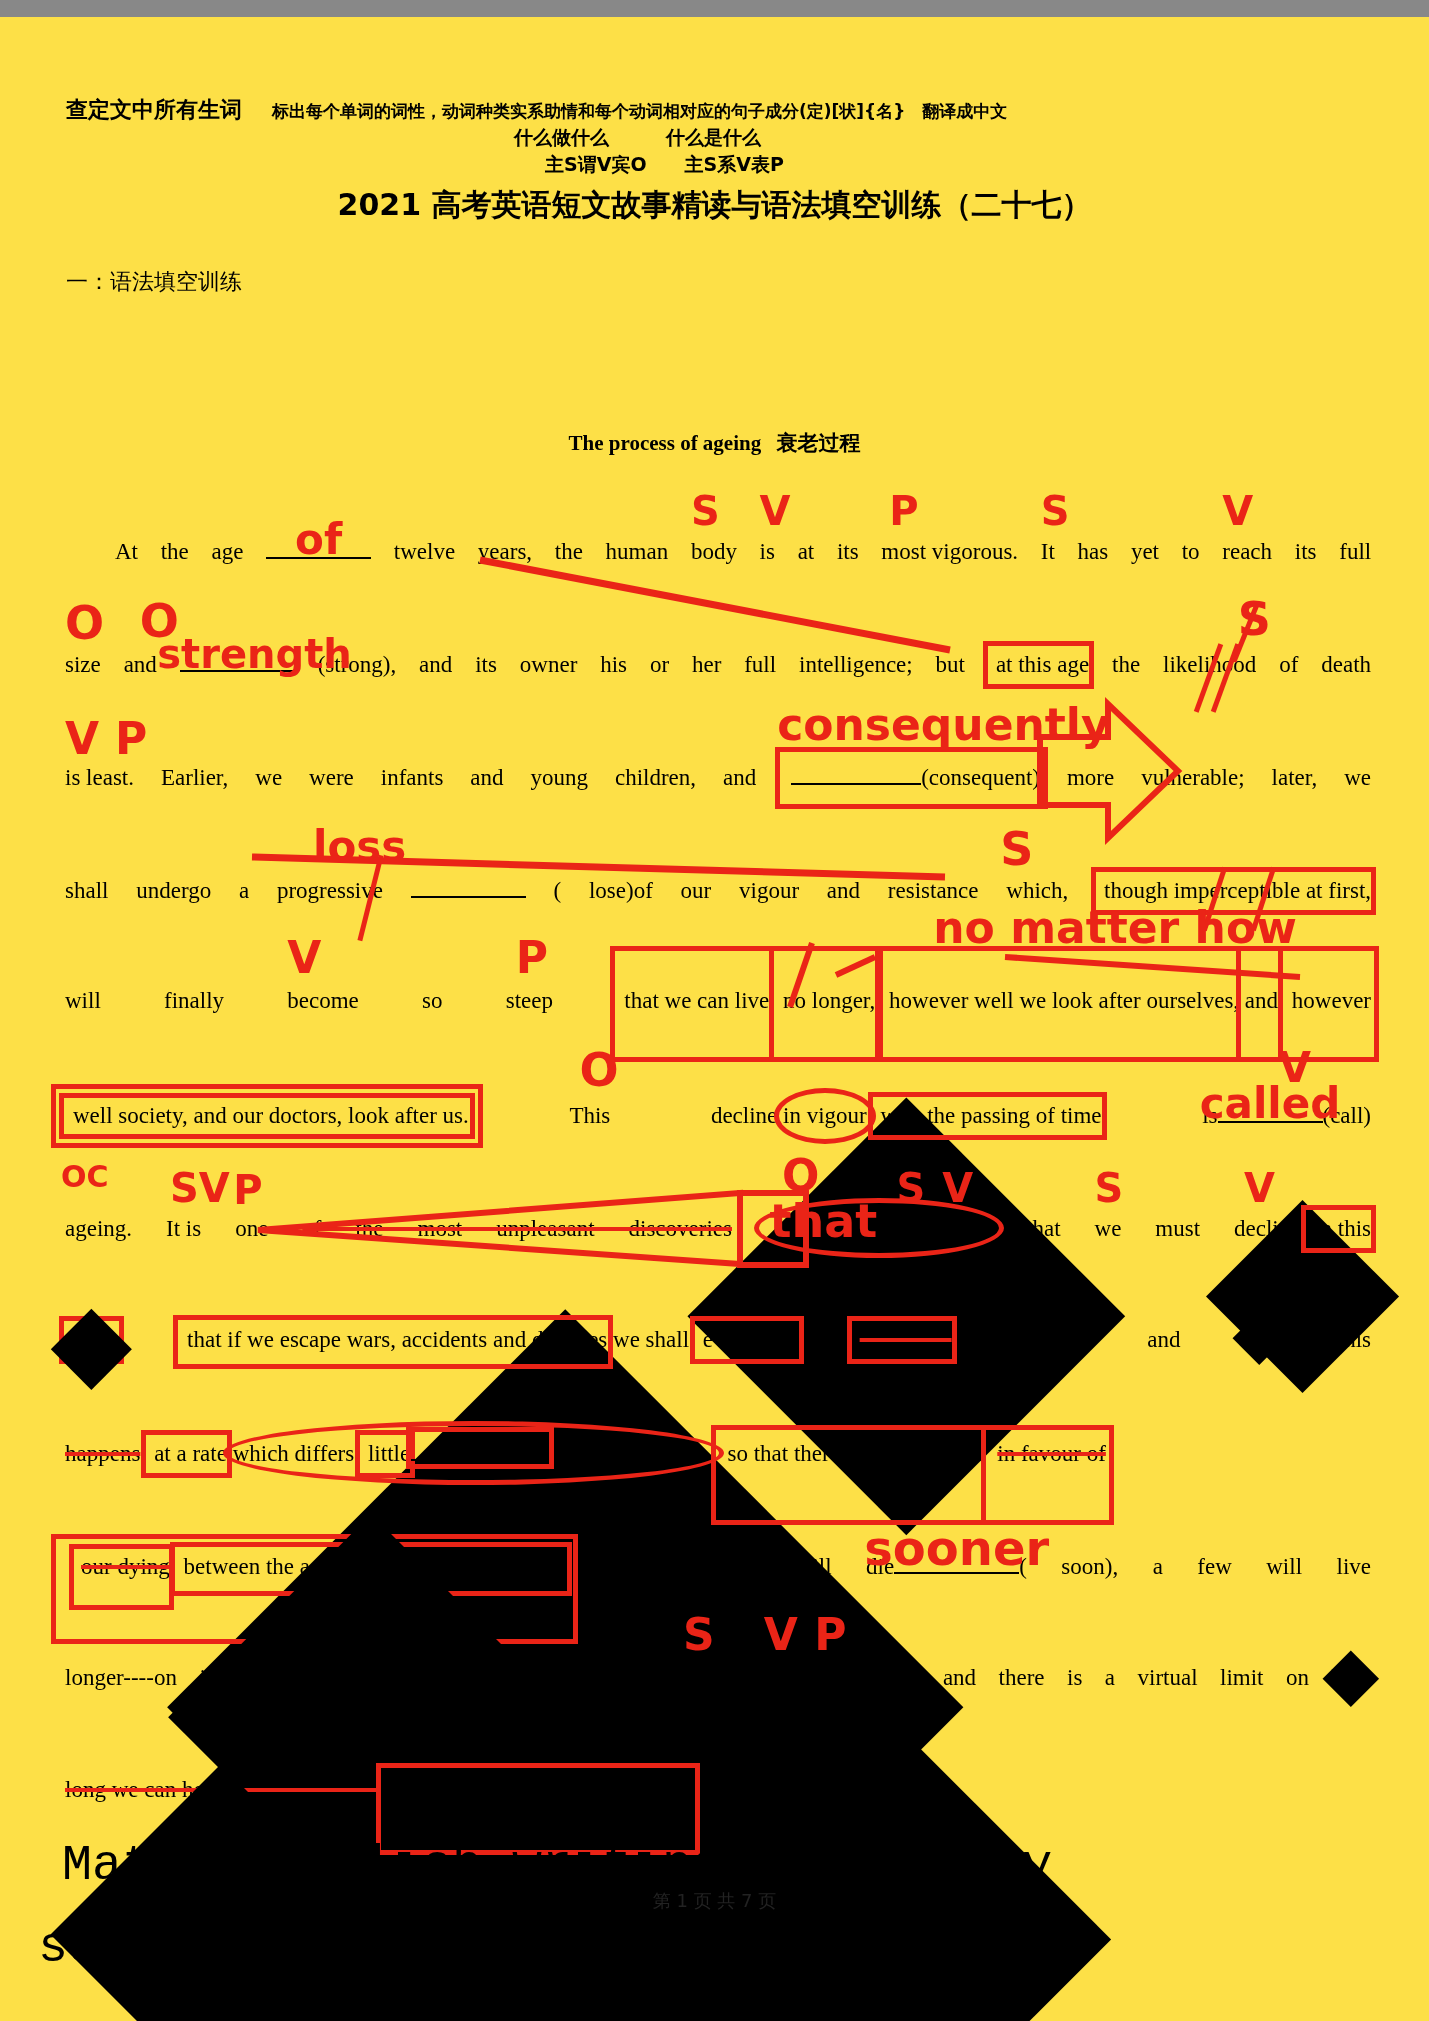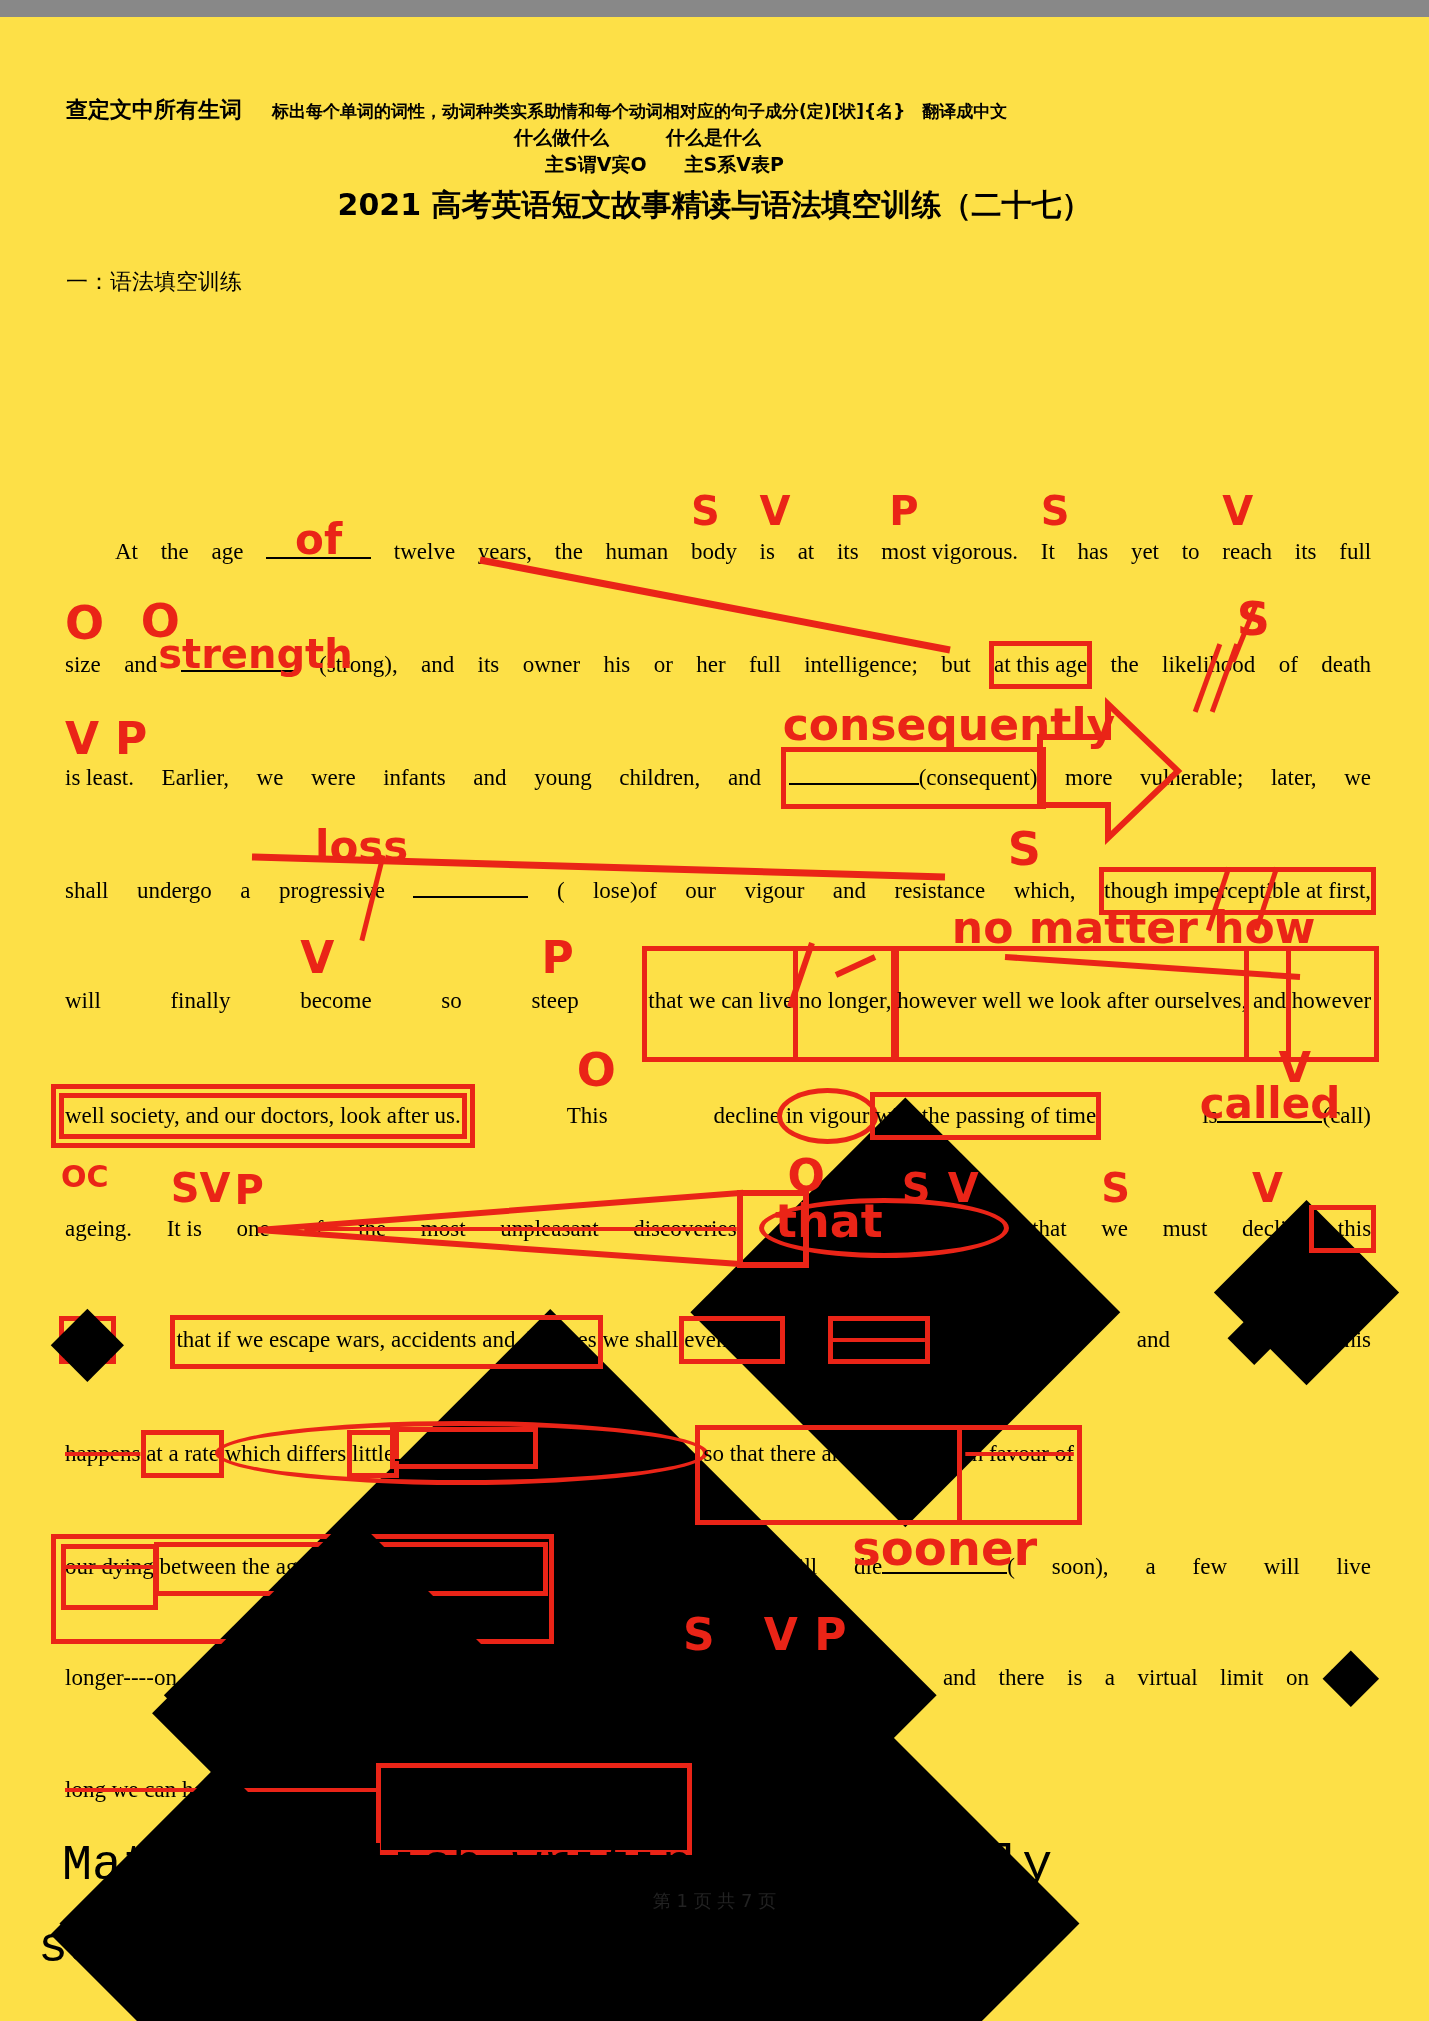--- a/index.html
+++ b/index.html
@@ -21,21 +21,21 @@
   .ptitle .en{ font-weight:bold; }
   .ptitle .zh{ font-weight:bold; font-family:"DejaVu Sans",sans-serif; margin-left:10px; }
 
   
   .pline{ position:absolute; left:65px; width:1306px; font-size:23px; line-height:30px;
           text-align:justify; text-align-last:justify; white-space:nowrap; }
   .pline.short{ text-align-last:left; }
   .indent{ padding-left:50px; }
 
   
-  .bx{ position:relative; display:inline-block; }
+  .bx{ position:relative; display:inline-block;padding-left:8px; }
   .bx::before{ content:""; position:absolute; inset:var(--bi,-9px -5px); border:5px solid var(--red); pointer-events:none; }
   .bx2::after{ content:""; position:absolute; inset:var(--bo,-18px -13px); border:5px solid var(--red); pointer-events:none; }
   .elp{ position:relative; display:inline-block; }
   .elp::before{ content:""; position:absolute; inset:var(--ei,-13px -9px); border:5px solid var(--red); border-radius:50%; pointer-events:none; }
   .dmd{ position:relative; display:inline-block; }
   svg.dsvg,svg.xsvg{ position:absolute; inset:var(--di,-14px -12px); width:auto; height:auto; overflow:visible; pointer-events:none; }
   .mk{ position:relative; display:inline-block; }
   .mlet{ position:absolute; top:var(--lt,-46px); left:var(--ll,0px); color:var(--red);
          font:bold 40px "DejaVu Sans",sans-serif; line-height:1; white-space:nowrap; }
   .stk{ text-decoration:line-through; text-decoration-color:var(--red); text-decoration-thickness:4px; }
@@ -64,20 +64,24 @@
 
 <div class="page">
 
   <div class="hline1">
     <span class="hstrong">查定文中所有生词</span><span class="hrest">标出每个单词的词性，动词种类实系助情和每个动词相对应的句子成分(定)[状]{名}　翻译成中文</span>
   </div>
   <div class="hline2">什么做什么　　　什么是什么</div>
   <div class="hline3">主S谓V宾O　　主S系V表P</div>
   <div class="title">2021 高考英语短文故事精读与语法填空训练（二十七）</div>
   <div class="section">一：语法填空训练</div>
+  <div class="ptitle">
+    <span class="en">The process of ageing</span>
+    <span class="zh">衰老过程</span>
+  </div>
 
   <div class="pline indent" style="top:518px">
     <span>At the age</span>
     <span class="blank" style="--bw:105px"><span class="fill" style="font-size:42px">of</span></span>
     <span>twelve years, the human</span>
     <span class="mk"><span class="mlet">S</span><span>body</span></span>
     <span class="mk"><span class="mlet">V</span><span>is</span></span>
     <span>at its</span>
     <span class="mk"><span class="mlet" style="--ll:8px">P</span><span>most vigorous.</span></span>
     <span class="mk"><span class="mlet">S</span><span>It</span></span>

